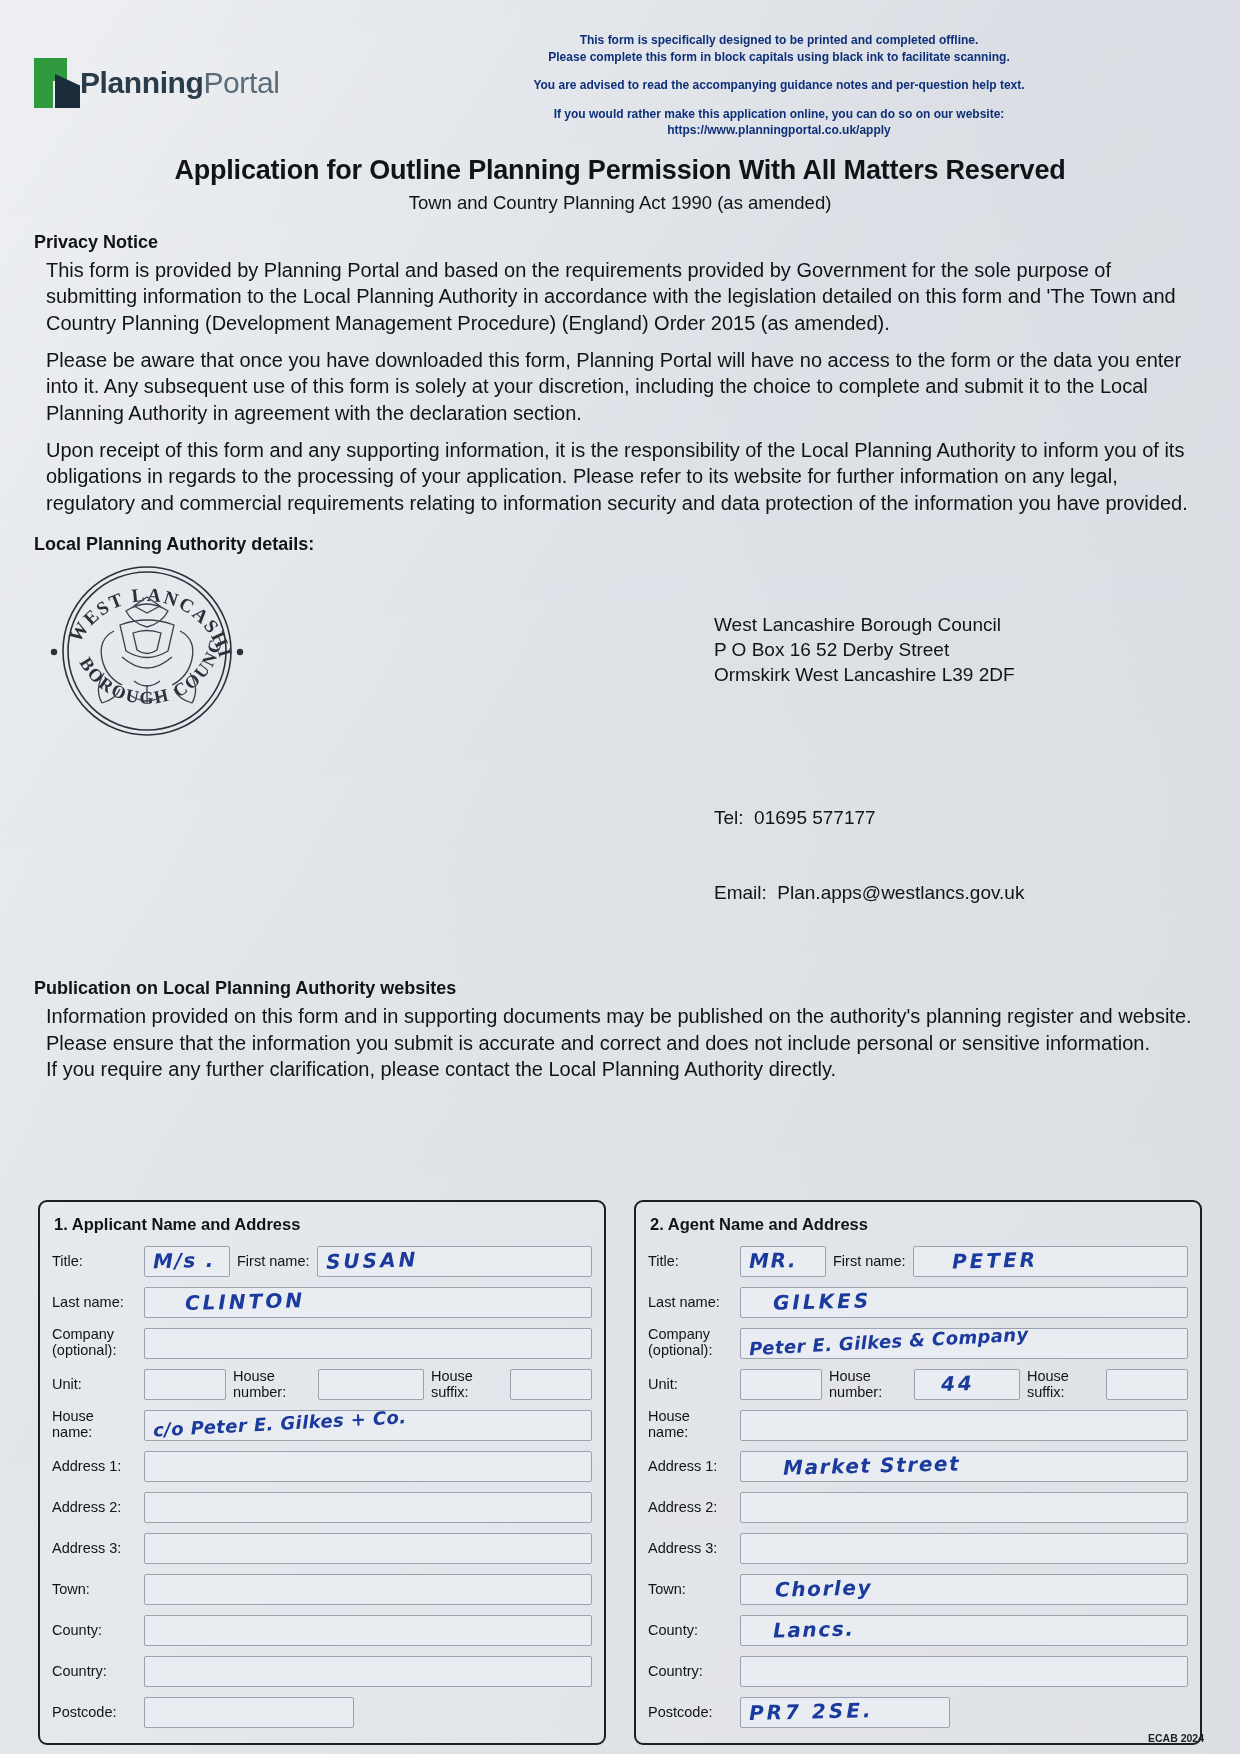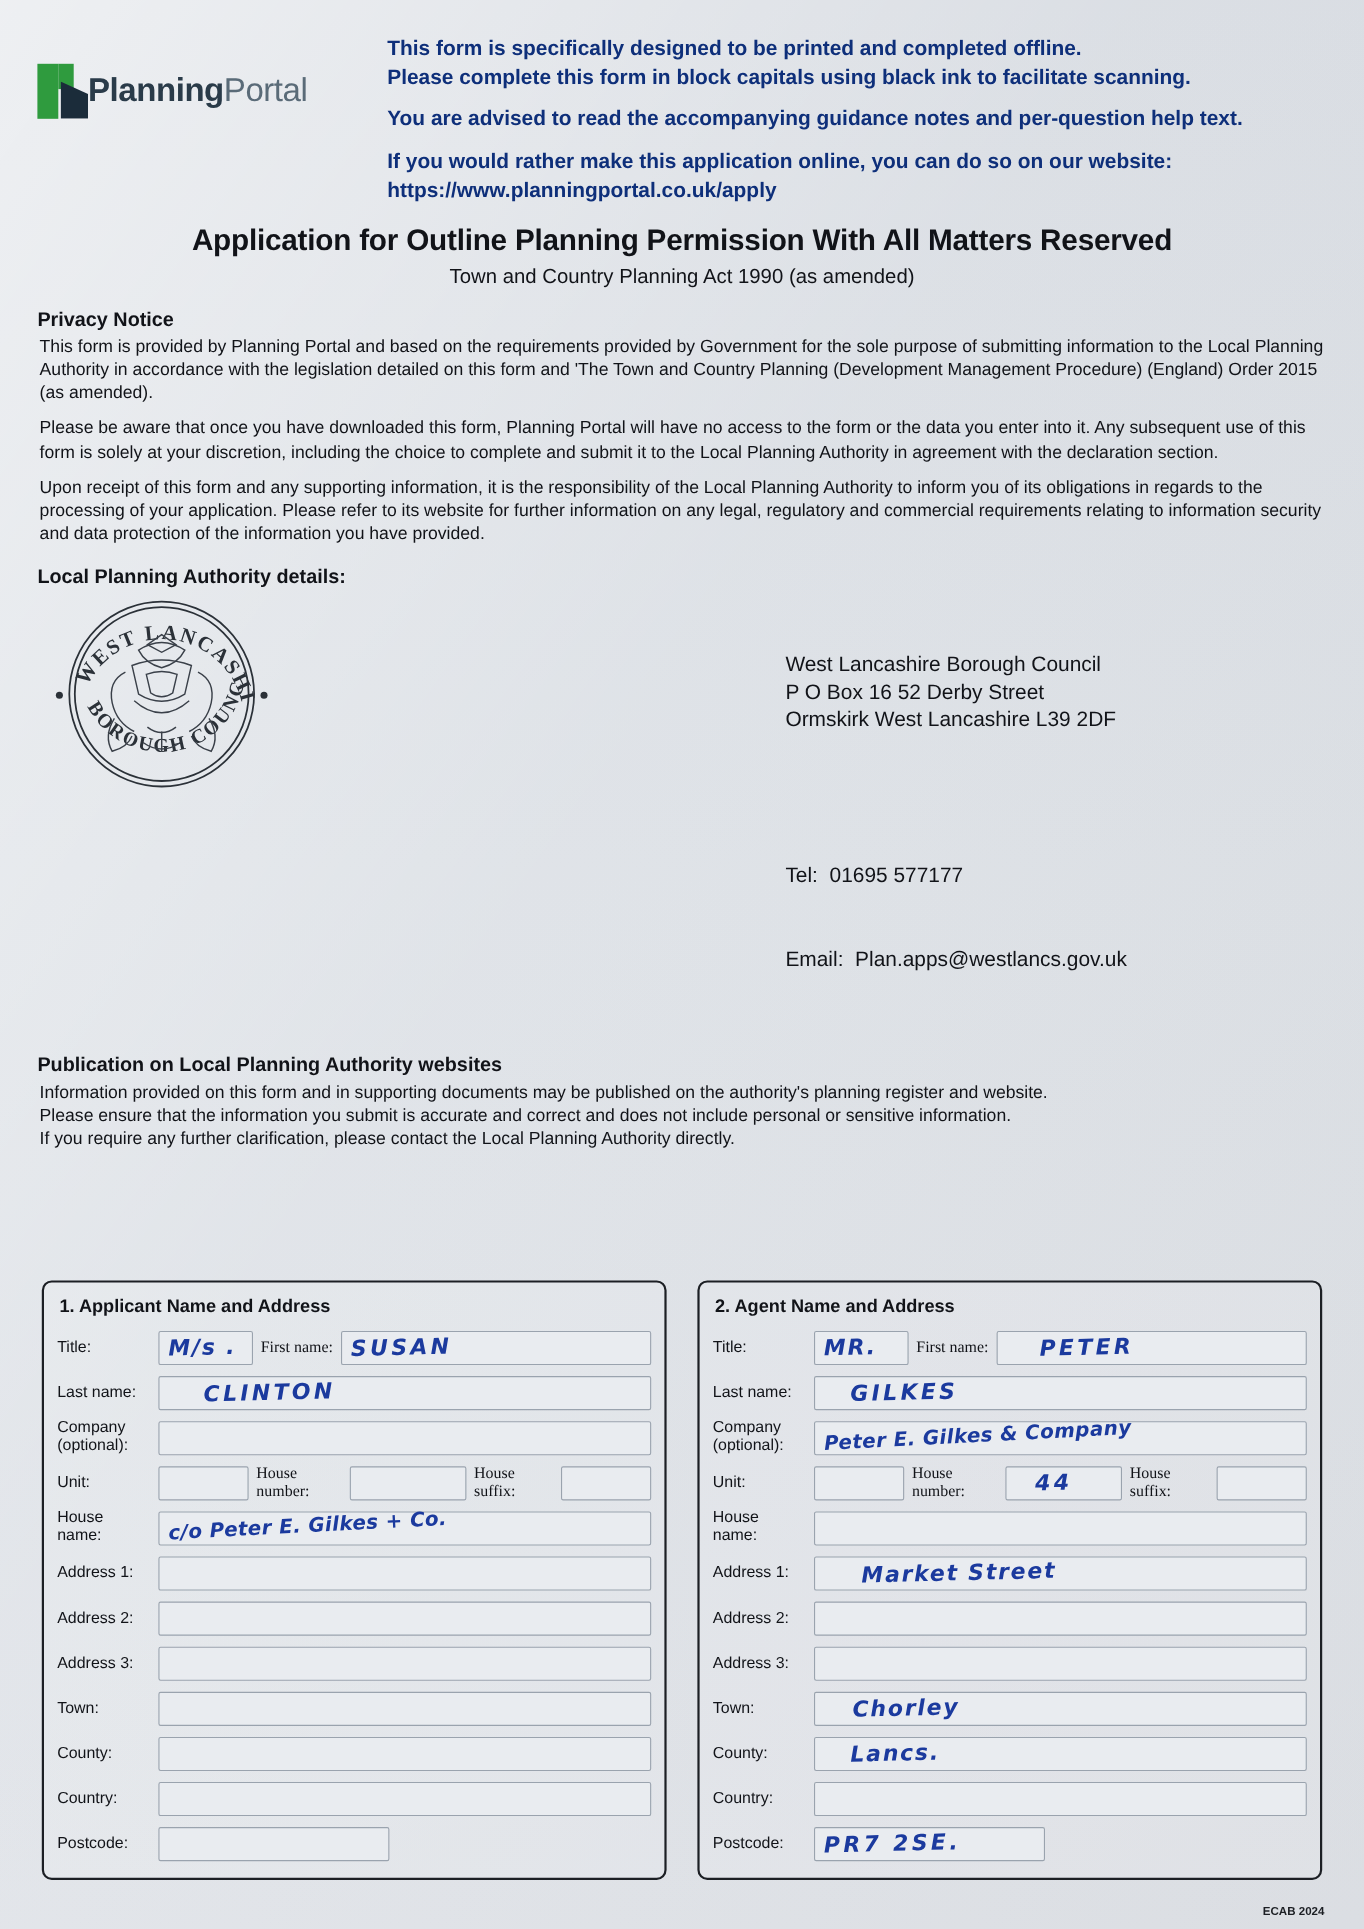--- a/index.html
+++ b/index.html
@@ -73,23 +73,24 @@
     line-height: 1;
     color: #2a3b49;
   }
   .logo-text b { font-weight: 700; }
   .logo-text span { font-weight: 300; color: #5a6b78; }
 
   .header-notes {
     flex: 1 1 auto;
     padding-top: 10px;
     color: #0e2f7a;
-    font-size: 19px;
+    font-size: 12px;
     line-height: 1.38;
     font-weight: 700;
+    text-align: center;
   }
   .header-notes p { margin: 0 0 12px 0; }
   .header-notes p:last-child { margin-bottom: 0; }
 
   
   .main-title {
     text-align: center;
     font-size: 27px;
     font-weight: 700;
     margin: 16px 0 0 0;
@@ -102,23 +103,23 @@
     margin: 6px 0 0 0;
   }
 
   
   h2.section-head {
     font-size: 18px;
     font-weight: 700;
     margin: 18px 0 4px 0;
   }
   p.body {
-    font-size: 16px;
+    font-size: 20px;
     line-height: 1.32;
-    margin: 0 0 11px 2px;
+    margin: 0 0 11px 12px;
   }
   p.body:last-child { margin-bottom: 0; }
 
   
   .lpa-block {
     display: flex;
     gap: 0;
     margin-top: 6px;
   }
   .crest {
@@ -184,21 +185,20 @@
   }
   .box.short { flex: 0 0 82px; }
   .box.title-box { flex: 0 0 86px; }
   .box.postcode { flex: 0 0 210px; }
   .mid-label {
     font-size: 14.5px;
     line-height: 1.12;
     padding: 0 7px;
     flex: 0 0 auto;
     text-align: left;
-    font-family: Liberation Serif, serif;
   }
   .mid-label.w-house { flex: 0 0 78px; }
   .mid-label.w-suffix { flex: 0 0 72px; }
 
   
   .hw {
     position: absolute;
     left: 8px;
     top: 50%;
     transform: translateY(-52%) rotate(-1.4deg);

